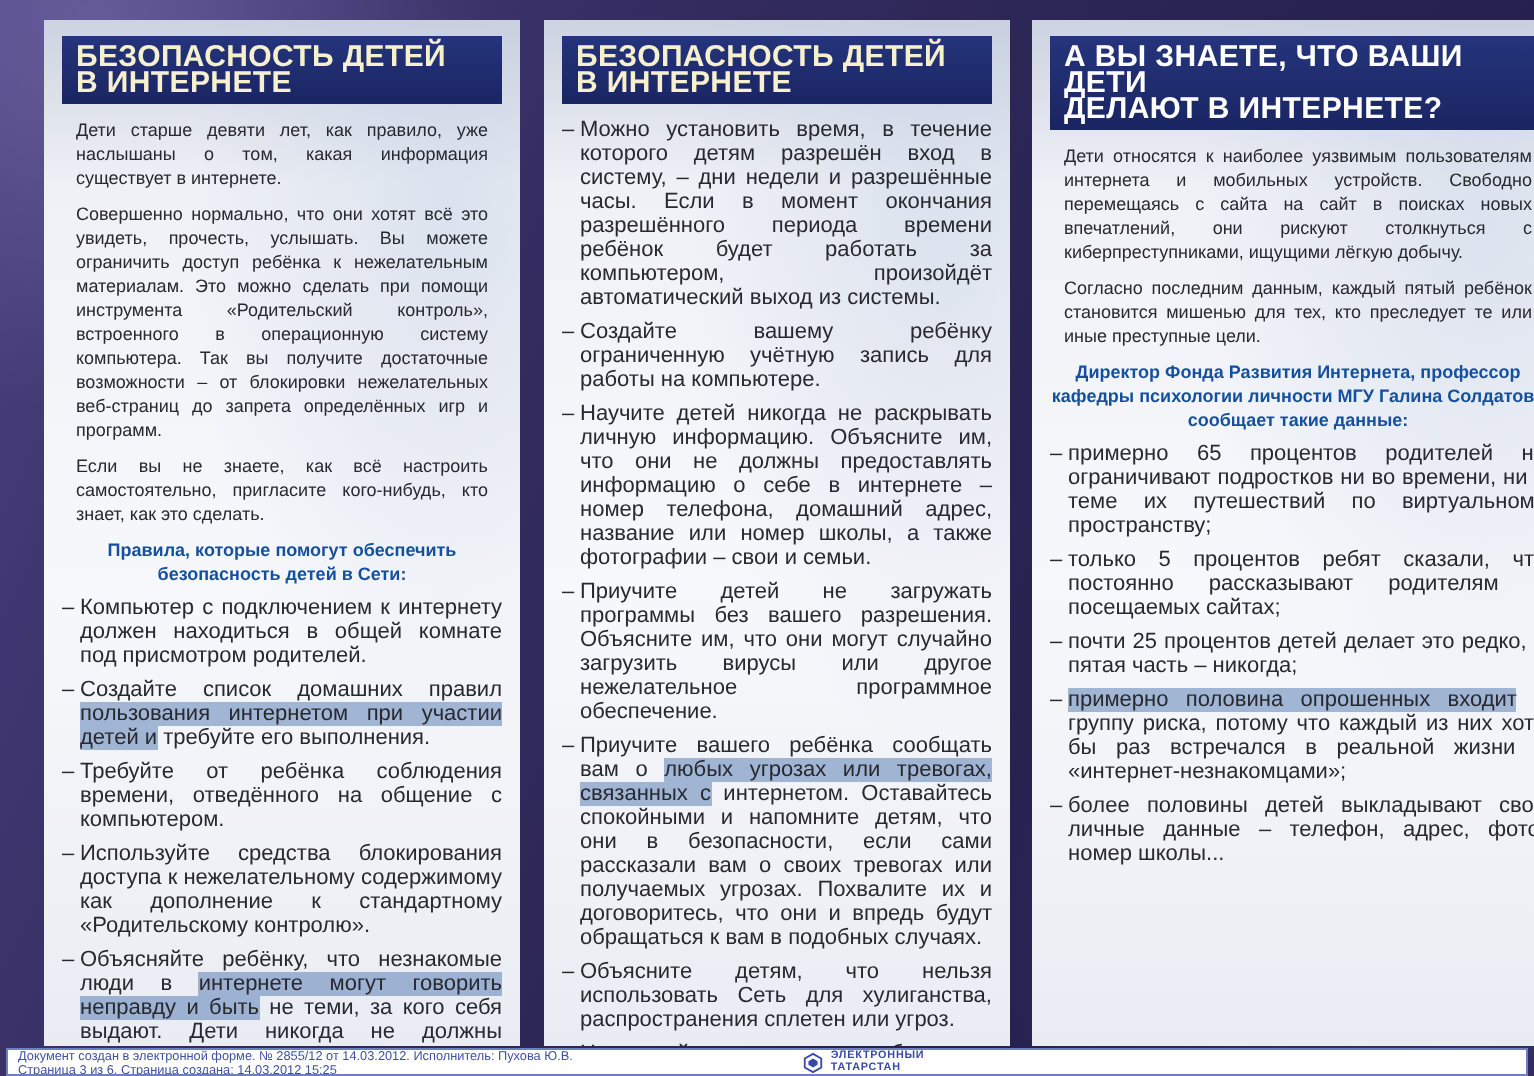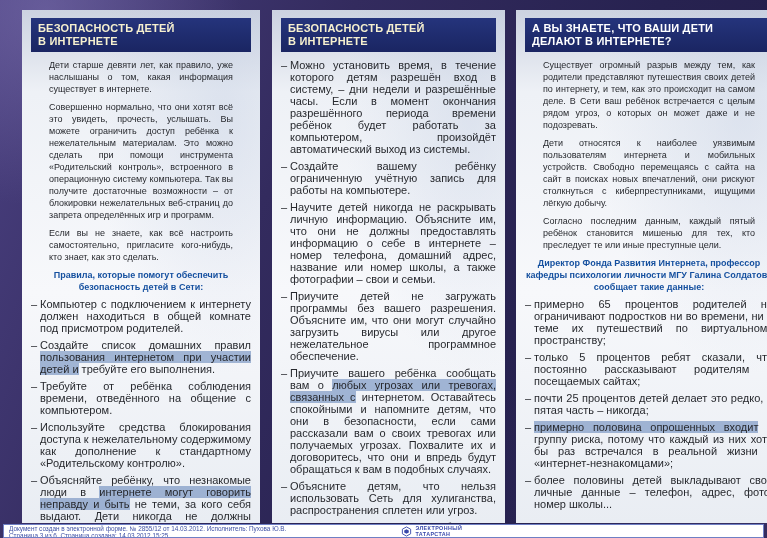--- a/index.html
+++ b/index.html
@@ -21,28 +21,28 @@
     background:
       radial-gradient(ellipse at 85% 20%, rgba(185,198,222,0.35), transparent 45%),
       linear-gradient(180deg, #ccd2e0 0%, #eef1f6 16%, #f7f8fb 55%, #e9edf3 100%);
   }
   .panel-1 { left:22px;  width:238px; }
   .panel-2 { left:272px; width:233px; }
   .panel-3 { left:516px; width:266px; }
 
   .title-box {
     background:linear-gradient(180deg,#25347c,#1a2562);
-    color:#f6f0cf; font-weight:bold; font-size:11px; line-height:13px;
+    color:#f6f0cf; font-weight:bold; font-size:15px; line-height:13px;
     padding:4px 7px; margin-bottom:7px; letter-spacing:0.2px;
   }
   .panel-3 .title-box { color:#ffffff; }
   .title-line { display:block; }
 
   .para {
-    margin:0 18px 6px; font-size:9px; line-height:12px; color:#27292e;
+    margin:0 7px 6px; font-size:9px; line-height:12px; color:#27292e;
     text-align:justify;
   }
   .blue-head {
     margin:2px 0 5px; font-size:9px; line-height:12px; font-weight:bold;
     color:#15509f; text-align:center;
   }
   .bullets { list-style:none; margin:0; padding:0; }
   .bullet {
     position:relative; padding-left:9px; margin:0 0 5px;
     font-size:11px; line-height:12px; color:#27292e; text-align:justify;
@@ -100,21 +100,20 @@
       <li class="bullet"><span>Объясните детям, что нельзя использовать Сеть для хулиганства, распространения сплетен или угроз.</span></li>
       <li class="bullet"><span>Настаивайте на том, чтобы дети предоставляли вам доступ к своей электронной почте, чтобы вы убедились, что они не общаются с незнакомцами.</span></li>
     </ul>
   </section>
 
   <section class="panel panel-3">
     <div class="title-box">
       <span class="title-line">А ВЫ ЗНАЕТЕ, ЧТО ВАШИ ДЕТИ</span>
       <span class="title-line">ДЕЛАЮТ В ИНТЕРНЕТЕ?</span>
     </div>
-    <p class="para">Существует огромный разрыв между тем, как родители представляют путешествия своих детей по интернету, и тем, как это происходит на самом деле. В Сети ваш ребёнок встречается с целым рядом угроз, о которых он может даже и не подозревать.</p>
     <p class="para">Дети относятся к наиболее уязвимым пользователям интернета и мобильных устройств. Свободно перемещаясь с сайта на сайт в поисках новых впечатлений, они рискуют столкнуться с киберпреступниками, ищущими лёгкую добычу.</p>
     <p class="para">Согласно последним данным, каждый пятый ребёнок становится мишенью для тех, кто преследует те или иные преступные цели.</p>
     <p class="blue-head">Директор Фонда Развития Интернета, профессор кафедры психологии личности МГУ Галина Солдатова сообщает такие данные:</p>
     <ul class="bullets">
       <li class="bullet"><span>примерно 65 процентов родителей не ограничивают подростков ни во времени, ни в теме их путешествий по виртуальному пространству;</span></li>
       <li class="bullet"><span>только 5 процентов ребят сказали, что постоянно рассказывают родителям о посещаемых сайтах;</span></li>
       <li class="bullet"><span>почти 25 процентов детей делает это редко, а пятая часть – никогда;</span></li>
       <li class="bullet"><span></span><span class="hl">примерно половина опрошенных входит</span><span> в группу риска, потому что каждый из них хотя бы раз встречался в реальной жизни с «интернет-незнакомцами»;</span></li>
       <li class="bullet"><span>более половины детей выкладывают свои личные данные – телефон, адрес, фото, номер школы...</span></li>
     </ul>

